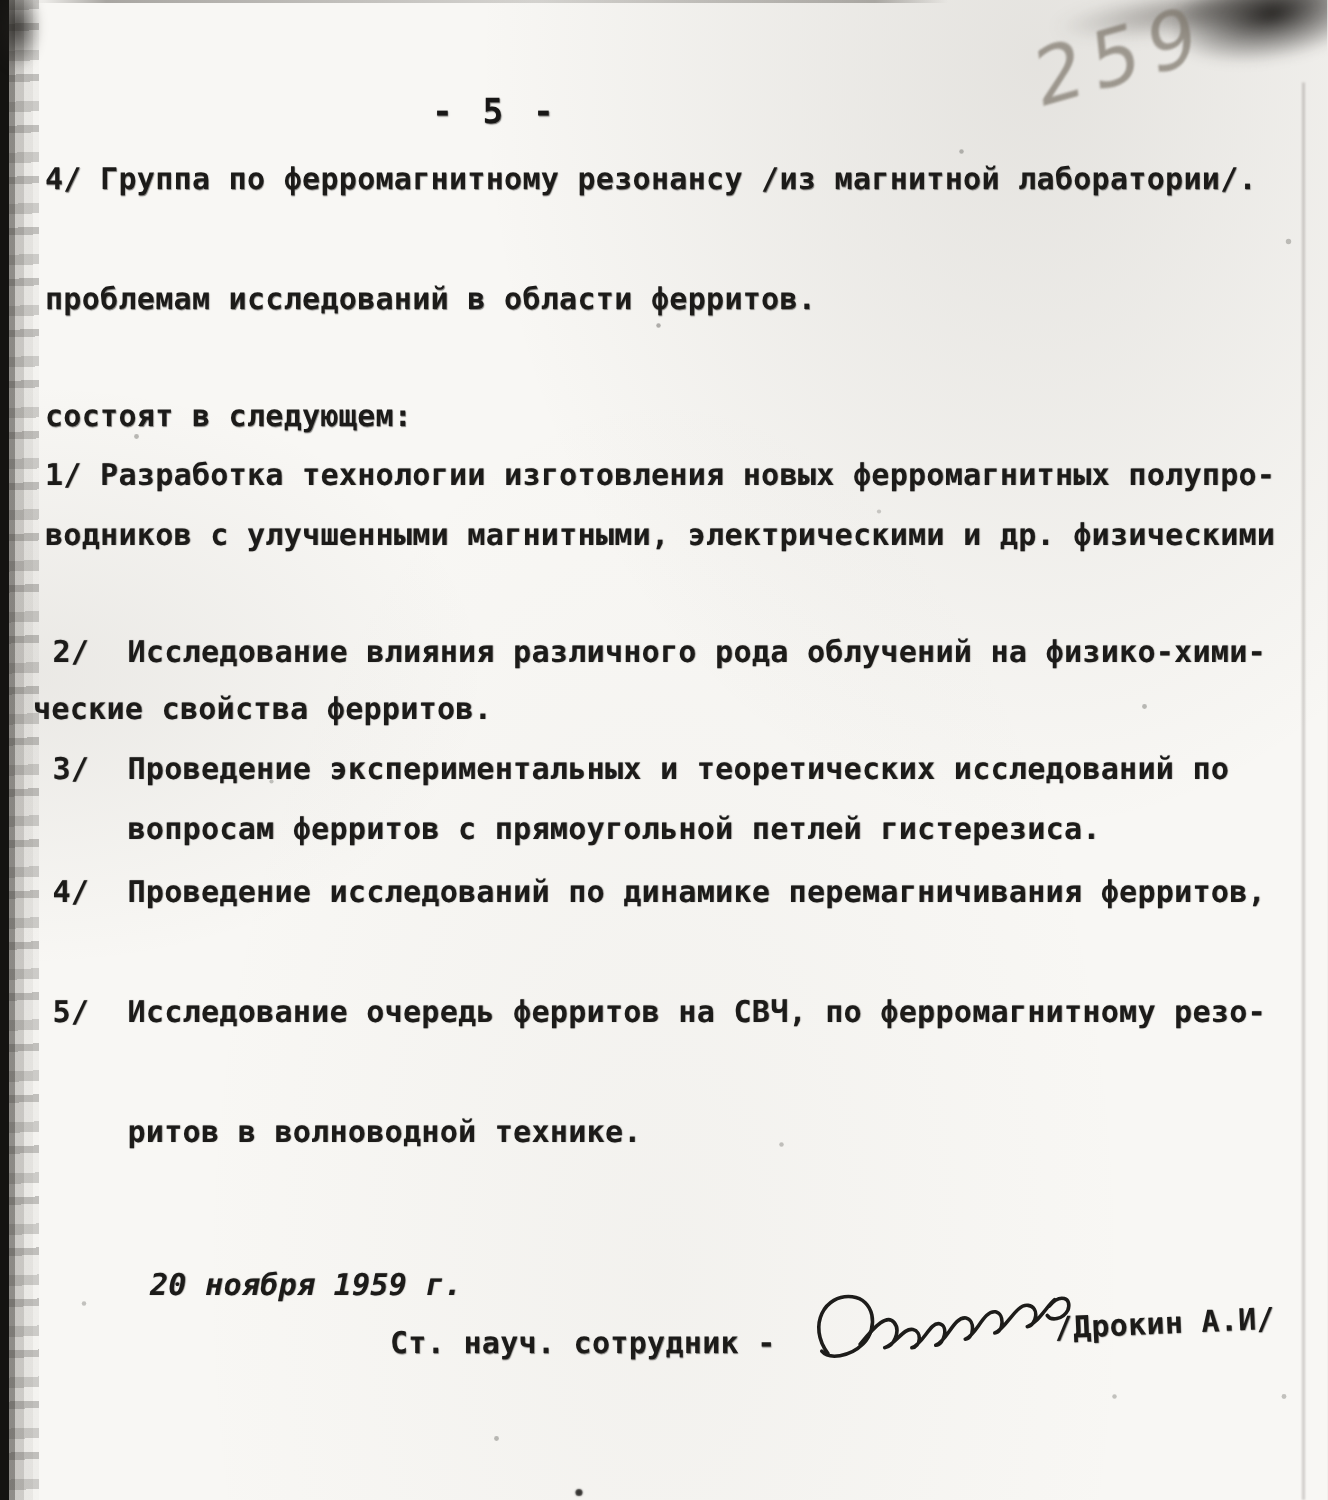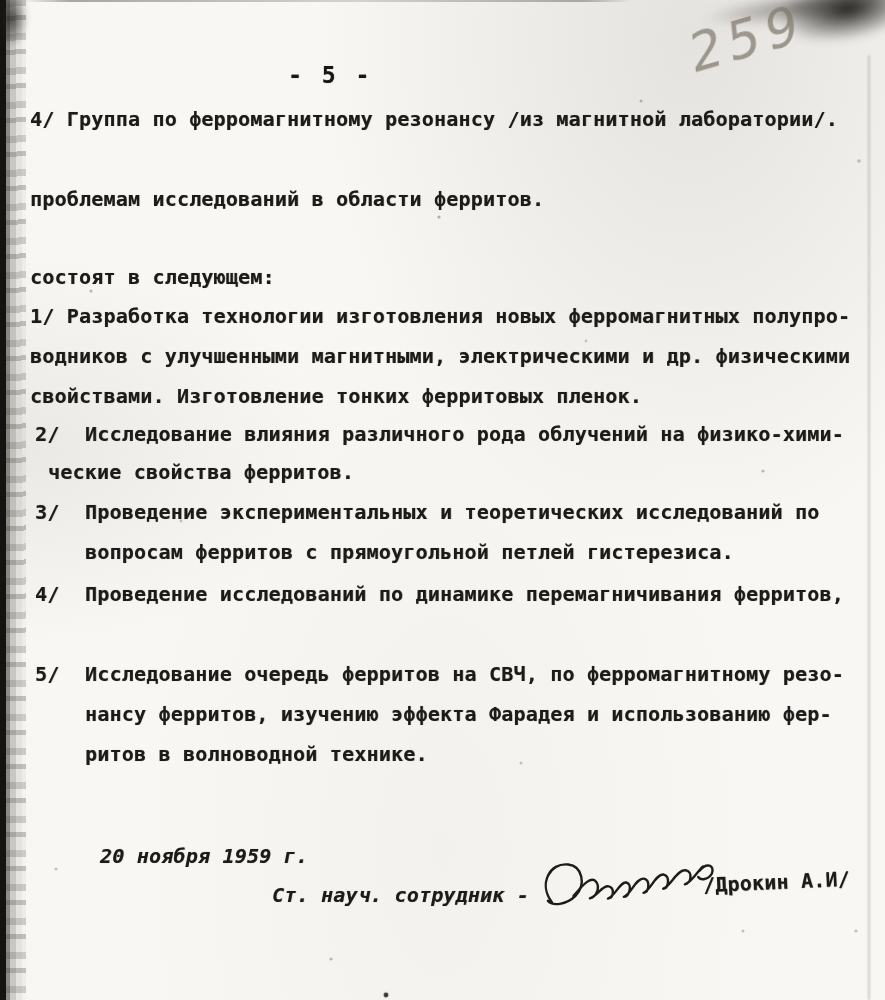--- a/index.html
+++ b/index.html
@@ -38,21 +38,21 @@
   .pencil-number {
     position: absolute;
     left: 688px; top: 8px;
     font: 400 52px/60px "DejaVu Sans", sans-serif;
     letter-spacing: 6px;
     color: rgba(128,120,110,0.72);
     transform: rotate(-16deg) skewX(-10deg);
     filter: blur(0.7px);
   }
   .date-line { left: 100px; top: 843px; font-style: italic; }
-  .signoff-label { left: 272px; top: 882px; font-style: italic; }
+  .signoff-label { left: 260px; top: 882px; }
   .signoff-name {
     left: 703px; top: 869px;
     transform: rotate(-2.5deg);
   }
   .signature-svg {
     position: absolute;
     left: 536px; top: 848px;
     transform: rotate(-6deg);
   }
   
@@ -130,32 +130,30 @@
 
   <div class="pencil-number">259</div>
 
   <div class="page-number">- 5 -</div>
 
   <div class="line" style="left:30px;top:106px">4/ Группа по ферромагнитному резонансу /из магнитной лаборатории/.</div>
   <div class="line" style="left:30px;top:186px">проблемам исследований в области ферритов.</div>
   <div class="line" style="left:30px;top:264px">состоят в следующем:</div>
   <div class="line" style="left:30px;top:303px">1/ Разработка технологии изготовления новых ферромагнитных полупро-</div>
   <div class="line" style="left:30px;top:343px">водников с улучшенными магнитными, электрическими и др. физическими</div>
-  <div class="line" style="left:30px;top:383px">свойствами. Изготовление тонких ферритовых пленок.</div>
   <div class="line" style="left:35px;top:421px">2/</div>
   <div class="line" style="left:85px;top:421px">Исследование влияния различного рода облучений на физико-хими-</div>
-  <div class="line" style="left:48px;top:459px">ческие свойства ферритов.</div>
+  <div class="line" style="left:22px;top:459px">ческие свойства ферритов.</div>
   <div class="line" style="left:35px;top:499px">3/</div>
   <div class="line" style="left:85px;top:499px">Проведение экспериментальных и теоретических исследований по</div>
   <div class="line" style="left:85px;top:539px">вопросам ферритов с прямоугольной петлей гистерезиса.</div>
   <div class="line" style="left:35px;top:581px">4/</div>
   <div class="line" style="left:85px;top:581px">Проведение исследований по динамике перемагничивания ферритов,</div>
   <div class="line" style="left:35px;top:661px">5/</div>
   <div class="line" style="left:85px;top:661px">Исследование очередь ферритов на СВЧ, по ферромагнитному резо-</div>
-  <div class="line" style="left:85px;top:701px">нансу ферритов, изучению эффекта Фарадея и использованию фер-</div>
   <div class="line" style="left:85px;top:741px">ритов в волноводной технике.</div>
 
   <div class="line date-line">20 ноября 1959 г.</div>
   <div class="line signoff-label">Ст. науч. сотрудник -</div>
 
   <svg class="signature-svg" width="190" height="62" viewBox="0 0 190 62">
     <g fill="none" stroke="#1d1c1a" stroke-width="2.4" stroke-linecap="round" stroke-linejoin="round">
       <path d="M14,46 C2,26 16,6 34,10 C48,13 50,32 38,42 C28,50 14,50 10,44"></path>
       <path d="M36,42 C48,30 56,24 60,30 C64,36 58,46 52,46 C60,44 66,34 72,36 C78,38 76,48 70,48 C78,46 84,32 90,34 C96,36 92,48 86,48 C94,46 100,30 108,32 C114,34 112,46 106,46 C114,44 120,28 128,30 C134,32 132,44 126,44 C134,42 142,26 150,28 C158,30 154,42 148,42 C156,40 162,30 168,26"></path>
       <path d="M164,30 C172,22 180,26 176,34 C172,40 164,40 162,36"></path>

